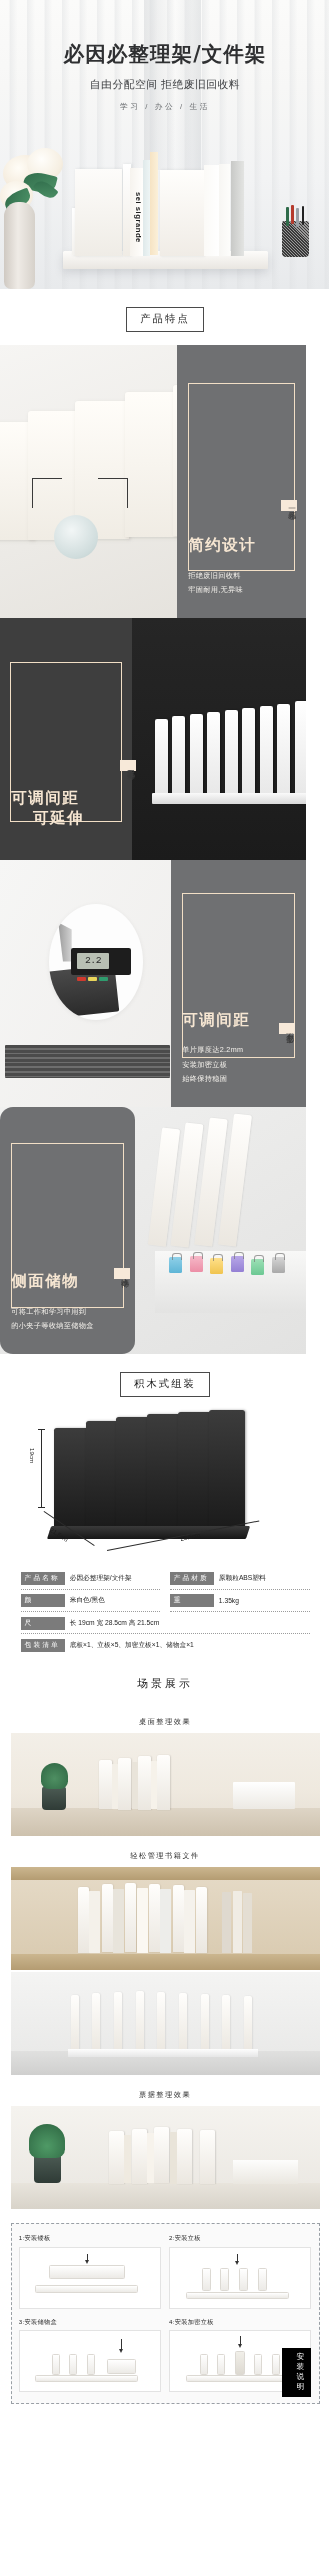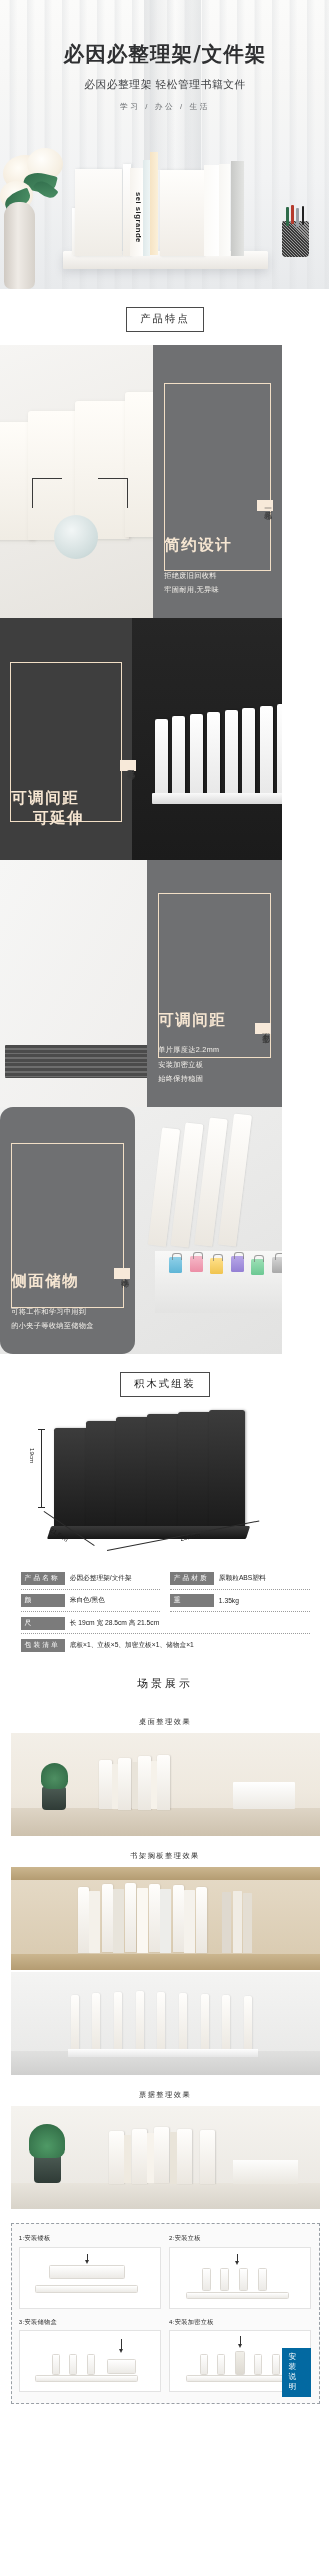--- a/index.html
+++ b/index.html
@@ -79,21 +79,21 @@
   .pen{ position:absolute; width:2.6px; height:19.6px; border-radius:1px; }
 
   
   .sec-head { text-align:center; padding:17.5px 0 13.4px; background:#fff; }
   .sec-head span {
     display:inline-block; border:0.5px solid #4a4a4a; padding:4.6px 13.4px;
     font-size:10.3px; letter-spacing:2.1px; color:#1e1e1e; font-weight:500;
   }
 
   
-  .feat { position:relative; width:282px; overflow:hidden; }
+  .feat { position:relative; width:306px; overflow:hidden; }
   .feat-photo { position:absolute; inset:0; }
   .feat-card {
     position:absolute; top:0; bottom:0; width:129px;
     display:flex; flex-direction:column; justify-content:flex-end;
     padding:0 11.3px 20.6px;
   }
   .feat-card.right { right:0; }
   .feat-card.left  { left:0; }
   .inner-frame {
     position:absolute; border:1px solid #f2dfc6; pointer-events:none;
@@ -197,36 +197,36 @@
   .inst-cell { position:relative; }
   .inst-label { font-size:6.2px; color:#1f1f1f; margin-bottom:3.1px; letter-spacing:0.3px; }
   .inst-img { position:relative; width:100%; height:62px; background:#fff;
     border:0.5px solid #e3e3e3; overflow:hidden; }
   .ip{ position:absolute; background:linear-gradient(180deg,#fff,#eceae6);
     border:0.5px solid #dcd9d3; border-radius:1.5px; }
   .arrow-v{ position:absolute; width:0; height:0; border-left:2.6px solid transparent;
     border-right:2.6px solid transparent; border-top:4.6px solid #333; }
   .arrow-stem{ position:absolute; width:0.5px; background:#333; }
   .inst-badge {
-    position:absolute; right:7.2px; bottom:6.2px; background:#0369a1; color:#fff;
+    position:absolute; right:7.2px; bottom:6.2px; background:#000000; color:#fff;
     font-size:7.7px; letter-spacing:1px; padding:4.6px 6.2px; line-height:1.3;
-    text-align:left; width:29px;
+    text-align:right; width:29px;
   }
 </style>
 </head>
 <body>
 
 <div class="page">
 
   <div class="hero">
     <div class="curtain"></div>
     <div class="curtain2"></div>
 
     <div class="hero-title">必因必整理架/文件架</div>
-    <div class="hero-sub">必因必整理架 轻松管理书籍文件</div>
+    <div class="hero-sub">自由分配空间 拒绝废旧回收料</div>
     <div class="hero-tags">学习 / 办公 / 生活</div>
 
     <div class="bloom b1"></div>
     <div class="bloom b2"></div>
     <div class="leaf l1"></div>
     <div class="leaf l3"></div>
     <div class="bloom b3"></div>
     <div class="leaf l2"></div>
     <div class="vase"></div>
 
@@ -295,20 +295,29 @@
       <div class="feat-title two-line">
         <span>可调间距</span>
         <span class="ln2">可延伸</span>
       </div>
     </div>
     <div class="vtab" style="left:120px;top:142px;">无限延伸</div>
   </div>
 
   <div class="feat feat3">
     <div class="feat-photo" style="background:linear-gradient(120deg,#f6f6f5,#eceae8);">
+      <div class="caliper-circle">
+        <div class="cal-plate"></div>
+        <div class="cal-jaw"></div>
+        <div class="cal-body"></div>
+        <div class="cal-screen">2.2</div>
+        <div class="btn-dot" style="left:28px;background:#cf3a2e;"></div>
+        <div class="btn-dot" style="left:39px;background:#e8d45a;"></div>
+        <div class="btn-dot" style="left:50px;background:#2f9c6e;"></div>
+      </div>
       <div style="position:absolute;left:5.2px;top:185px;width:165px;height:33px;
                   background:repeating-linear-gradient(180deg,#4b4b4b 0 3.1px,#6e6e6e 3.1px 4.6px);
                   border-radius:1px;"></div>
     </div>
     <div class="feat-card right f3-card" style="width:135px;">
       <div class="inner-frame" style="left:11.3px;right:11.3px;top:33px;bottom:49px;"></div>
       <div class="feat-title">可调间距</div>
       <div class="feat-desc">
         <p>单片厚度达2.2mm</p>
         <p>安装加密立板</p>
@@ -438,21 +447,21 @@
     <div class="bookv" style="left:101px;top:31px;width:6.2px;height:45px;background:#f3efe7;"></div>
     <div class="bookv" style="left:121px;top:29px;width:6.2px;height:47px;background:#e9e4da;"></div>
     <div class="bookv" style="left:140px;top:28px;width:6.2px;height:48px;background:#f6f2ea;"></div>
     <div class="pot" style="left:31px;top:54px;width:24px;height:23px;"></div>
     <div class="plant" style="position:absolute;left:30px;top:30px;width:27px;height:26px;
          background:radial-gradient(circle at 50% 60%,#4e8f62,#2d6341);border-radius:50% 50% 30% 30%;"></div>
     <div style="position:absolute;left:222px;top:49px;width:62px;height:27px;
          background:linear-gradient(180deg,#fff,#ece9e3);border-radius:1px;"></div>
   </div>
 
-  <div class="scene-sub">书架搁板整理效果</div>
+  <div class="scene-sub">轻松管理书籍文件</div>
   <div class="scene-img si-shelf">
     <div class="wood" style="top:0;height:13.4px;"></div>
     <div class="wood" style="bottom:0;height:15.5px;"></div>
     <div class="divider" style="left:67px;top:19.6px;width:11.3px;height:66px;"></div>
     <div class="divider" style="left:91px;top:17.5px;width:11.3px;height:68px;"></div>
     <div class="divider" style="left:114px;top:16.5px;width:11.3px;height:69px;"></div>
     <div class="divider" style="left:138px;top:17.5px;width:11.3px;height:68px;"></div>
     <div class="divider" style="left:162px;top:18.5px;width:11.3px;height:67px;"></div>
     <div class="divider" style="left:185px;top:19.6px;width:11.3px;height:66px;"></div>
     <div class="bookv" style="left:78px;top:24px;width:11.3px;height:62px;background:#f4f1ea;"></div>

